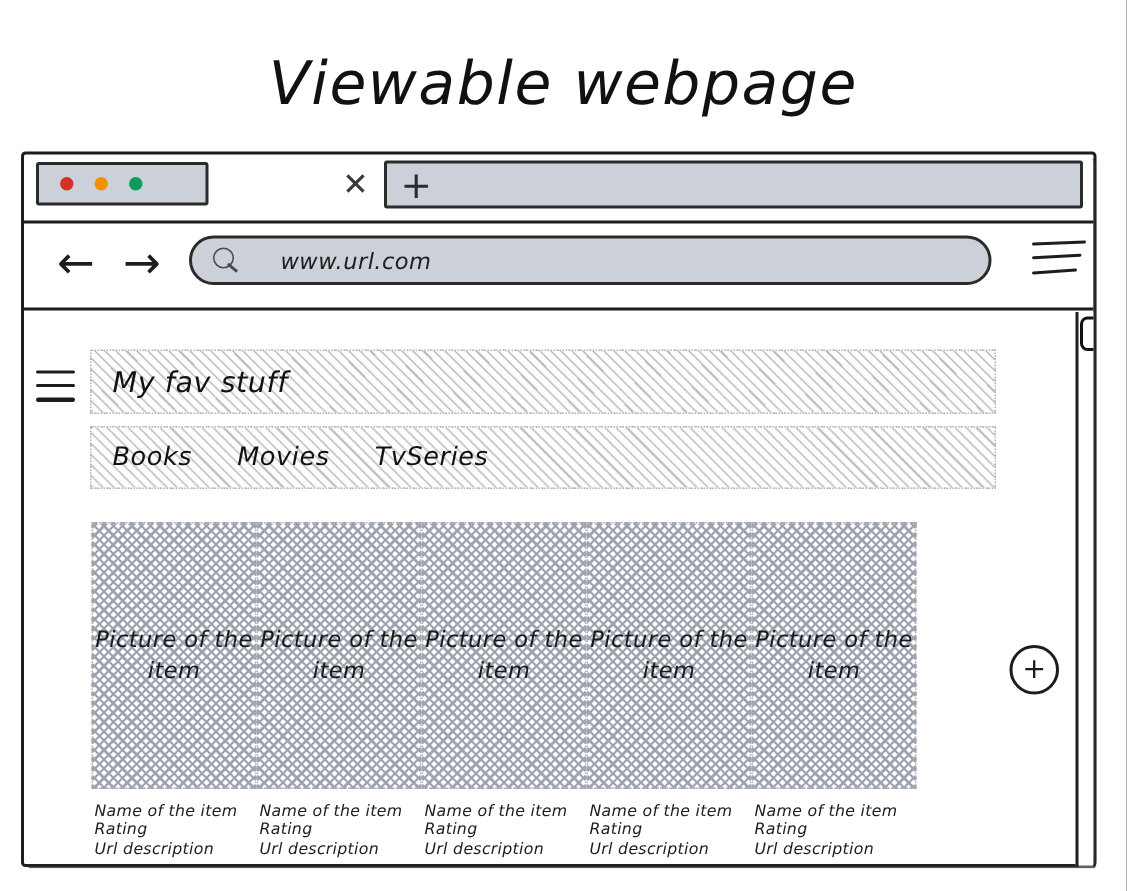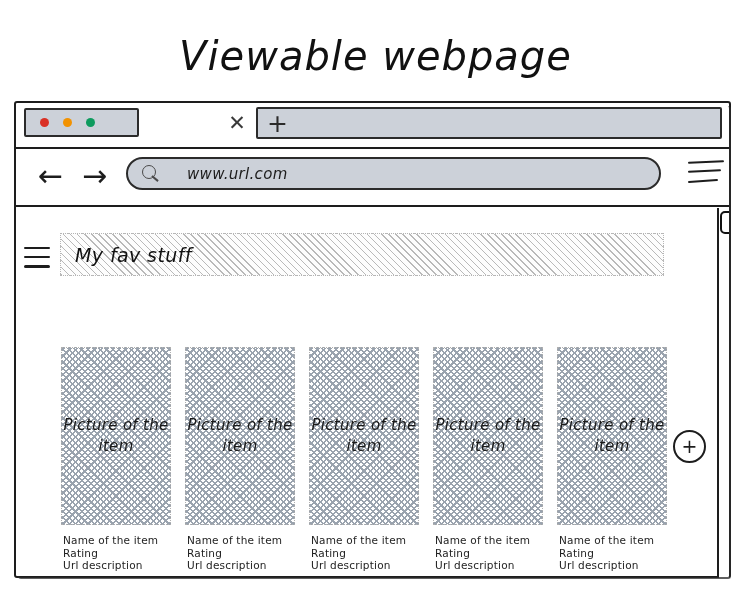--- a/index.html
+++ b/index.html
@@ -103,36 +103,36 @@
   }
   .bar-nav{
     position:absolute;left:44px;top:76px;width:604px;height:42px;
     display:flex;align-items:center;padding-left:14px;gap:30px;box-sizing:border-box;
   }
   .bar-title .txt{font-size:19px;color:#111;font-style:italic;letter-spacing:.4px;}
   .bar-nav .txt{font-size:17px;color:#111;font-style:italic;letter-spacing:.4px;}
 
   
   .cards{position:absolute;left:45px;top:139px;width:600px;height:225px;
-         display:flex;gap:14px;align-items:center;}
+         display:flex;gap:0;align-items:flex-end;}
   .card{width:110px;flex:0 0 110px;}
   .thumb{
     width:110px;height:178px;box-sizing:border-box;
     display:flex;align-items:center;justify-content:center;text-align:center;
     border:1px dotted #b0b0b0;
     background-color:#ffffff;
     background-image:
       repeating-linear-gradient(45deg, #9aa3ae 0, #9aa3ae 1.6px, rgba(255,255,255,0) 1.6px, rgba(255,255,255,0) 4.4px),
       repeating-linear-gradient(-45deg, #9aa3ae 0, #9aa3ae 1.6px, rgba(255,255,255,0) 1.6px, rgba(255,255,255,0) 4.4px);
   }
   .thumb .txt{
     font-size:15px;line-height:21px;color:#1a1a1a;font-style:italic;letter-spacing:.3px;
   }
   .meta{margin-top:9px;padding-left:2px;}
-  .meta div{font-size:10.5px;line-height:12.5px;color:#1d1d1d;letter-spacing:.2px;}
+  .meta div{font-size:10.5px;line-height:12.5px;color:#1d1d1d;font-style:italic;letter-spacing:.2px;}
 
   .add-btn{
     position:absolute;left:657px;top:222px;width:33px;height:33px;border-radius:50%;
     border:2px solid #1d1d1d;box-sizing:border-box;
     display:flex;align-items:center;justify-content:center;
     font-size:19px;color:#1d1d1d;line-height:1;background:#fff;
   }
 
   
   .scrollbar{
@@ -191,20 +191,25 @@
       <div class="side-burger">
         <span></span>
         <span></span>
         <span></span>
       </div>
 
       <div class="bar-title hatch">
         <span class="txt">My fav stuff</span>
       </div>
 
+      <div class="bar-nav hatch">
+        <span class="txt">Books</span>
+        <span class="txt">Movies</span>
+        <span class="txt">TvSeries</span>
+      </div>
 
       <div class="cards">
 
         <div class="card">
           <div class="thumb">
             <span class="txt">Picture of the item</span>
           </div>
           <div class="meta">
             <div>Name of the item</div>
             <div>Rating</div>

